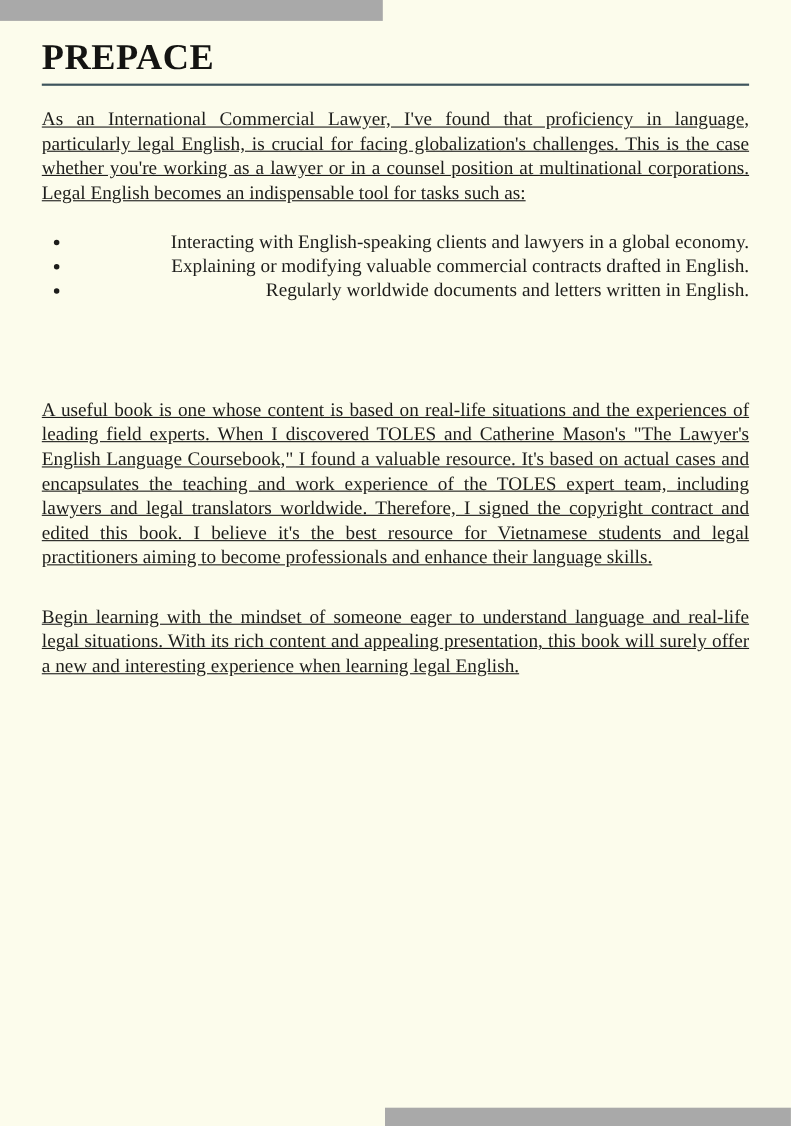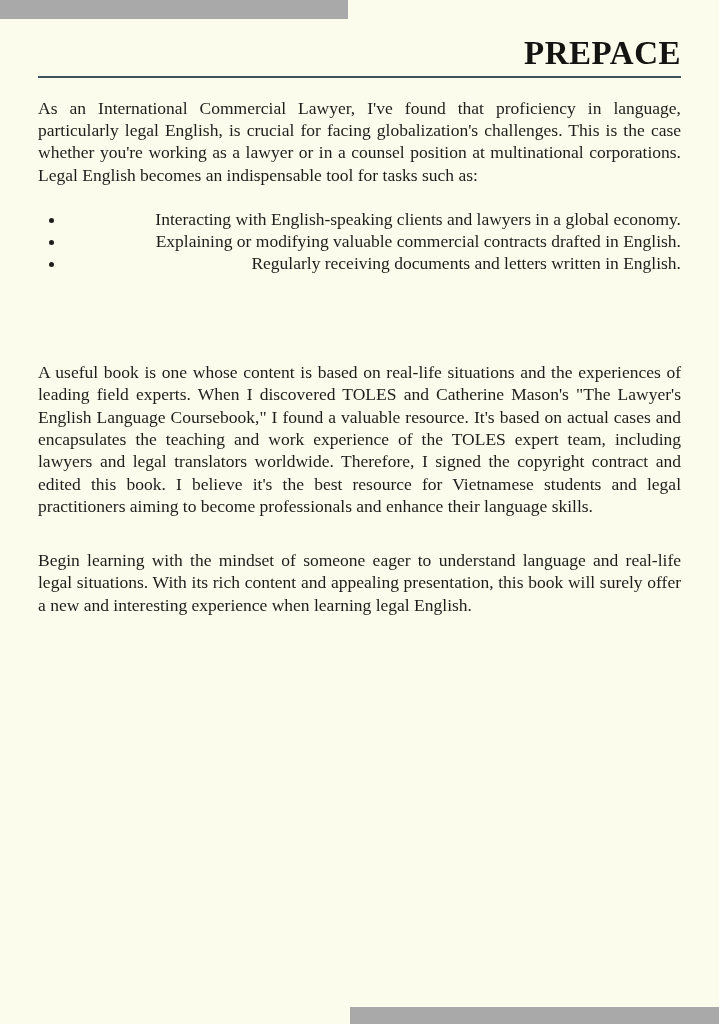--- a/index.html
+++ b/index.html
@@ -42,34 +42,34 @@
     top: 36px;
     width: 643px;
   }
   .title {
     font-size: 33px;
     font-weight: bold;
     letter-spacing: 0.5px;
     color: #141412;
     line-height: 1.05;
     margin: 0;
-    text-align: right;
   }
   .title-rule {
     margin-top: 5px;
     height: 0;
     border-bottom: 2px solid #3e545c;
   }
   .body-text {
     font-size: 17.5px;
     line-height: 22.3px;
     text-align: justify;
   }
   .body-text p {
     margin: 32px 0 0 0;
+    text-decoration: underline;
   }
   .body-text p.first {
     margin-top: 19px;
   }
   ul.task-list {
     margin: 22px 0 0 0;
     padding: 0 0 0 28px;
     list-style: disc outside;
   }
   ul.task-list li {
@@ -89,21 +89,21 @@
     <h1 class="title">PREPACE</h1>
     <div class="title-rule"></div>
 
     <div class="body-text">
 
       <p class="first">As an International Commercial Lawyer, I've found that proficiency in language, particularly legal English, is crucial for facing globalization's challenges. This is the case whether you're working as a lawyer or in a counsel position at multinational corporations. Legal English becomes an indispensable tool for tasks such as:</p>
 
       <ul class="task-list">
         <li>Interacting with English-speaking clients and lawyers in a global economy.</li>
         <li>Explaining or modifying valuable commercial contracts drafted in English.</li>
-        <li>Regularly receiving documents and letters written in English.</li>
+        <li>Regularly worldwide documents and letters written in English.</li>
       </ul>
 
       <p><br></p>
 
       <p>A useful book is one whose content is based on real-life situations and the experiences of leading field experts. When I discovered TOLES and Catherine Mason's "The Lawyer's English Language Coursebook," I found a valuable resource. It's based on actual cases and encapsulates the teaching and work experience of the TOLES expert team, including lawyers and legal translators worldwide. Therefore, I signed the copyright contract and edited this book. I believe it's the best resource for Vietnamese students and legal practitioners aiming to become professionals and enhance their language skills.</p>
 
 
       <p>Begin learning with the mindset of someone eager to understand language and real-life legal situations. With its rich content and appealing presentation, this book will surely offer a new and interesting experience when learning legal English.</p>
 
 

